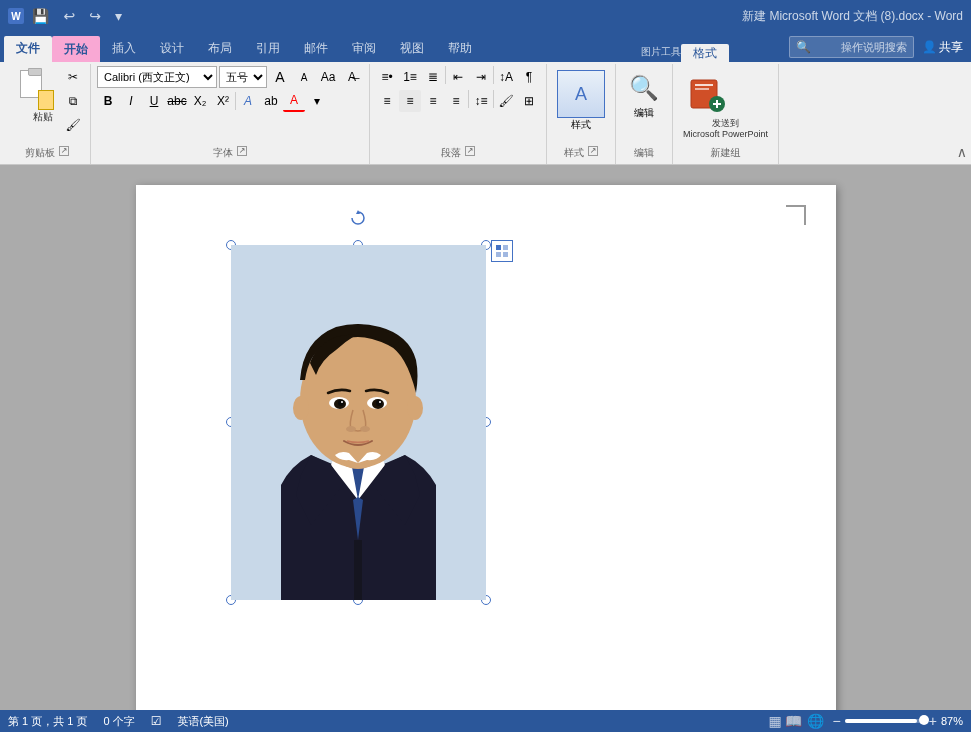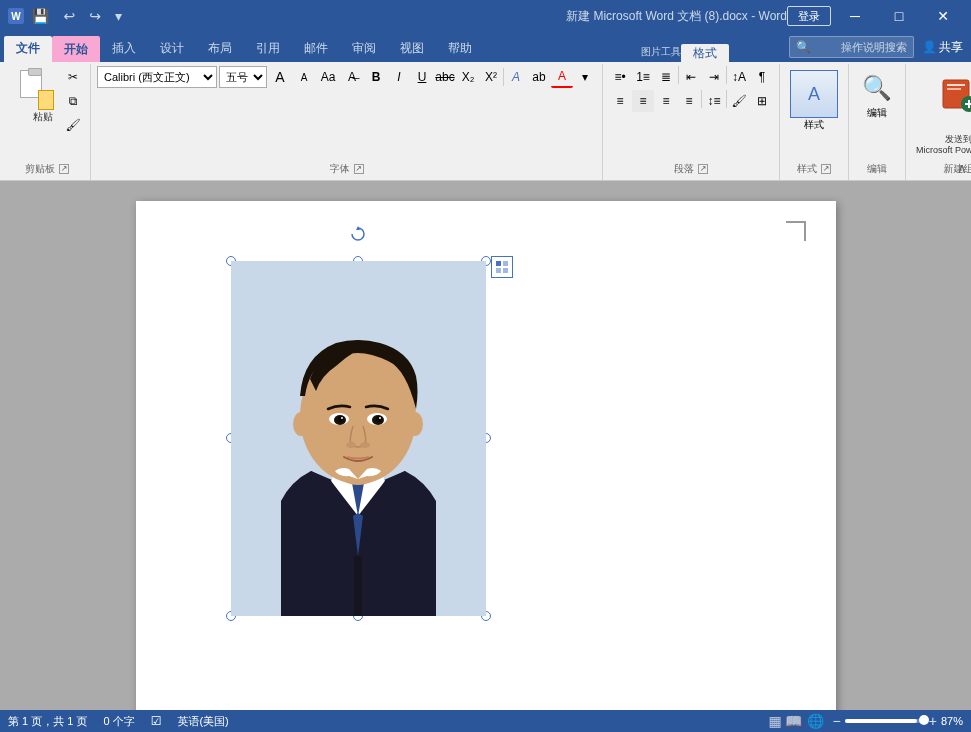--- a/index.html
+++ b/index.html
@@ -54,21 +54,21 @@
     .ribbon-group {
       display: flex;
       flex-direction: column;
       align-items: center;
       border-right: 1px solid #d0d0d0;
       padding: 2px 6px;
       min-width: fit-content;
     }
     .ribbon-group:last-child { border-right: none; }
     .ribbon-group-content { display: flex; align-items: flex-start; flex: 1; gap: 2px; }
-    .ribbon-group-label { font-size: 10px; color: #666; margin-top: auto; padding: 2px 0; display: flex; align-items: center; gap: 4px; }
+    .ribbon-group-label { font-size: 10px; color: #666; margin-top: auto; padding: 2px 0; display: flex; gap: 4px; }
     .ribbon-group-label-expander { width: 10px; height: 10px; border: 1px solid #999; display: flex; align-items: center; justify-content: center; font-size: 8px; cursor: pointer; }
 
     
     .paste-btn { display: flex; flex-direction: column; align-items: center; cursor: pointer; padding: 2px 6px; border-radius: 2px; }
 
     
     .small-btns { display: flex; flex-direction: column; gap: 2px; }
     .small-btn { width: 22px; height: 22px; background: none; border: none; cursor: pointer; display: flex; align-items: center; justify-content: center; font-size: 12px; border-radius: 2px; }
     .font-select { height: 22px; border: 1px solid #ababab; font-size: 11px; padding: 0 2px; background: white; cursor: pointer; }
     .font-name-select { width: 120px; }
@@ -208,26 +208,20 @@
   <div class="title-bar-left">
     <div class="title-icon">W</div>
     <div class="quick-access">
       <button class="quick-btn" title="保存">💾</button>
       <button class="quick-btn" title="撤销">↩</button>
       <button class="quick-btn" title="恢复">↪</button>
       <button class="quick-btn">▾</button>
     </div>
   </div>
   <div class="title-bar-center">新建 Microsoft Word 文档 (8).docx - Word</div>
-  <div class="title-bar-right">
-    <button class="login-btn">登录</button>
-    <button class="title-bar-btn">─</button>
-    <button class="title-bar-btn">□</button>
-    <button class="title-bar-btn close">✕</button>
-  </div>
 </div>
 
 <div style="background:#2b579a; display:flex; align-items:flex-end; padding-left:4px; height:30px; flex-shrink:0;">
   <div class="ribbon-tab active">文件</div>
   <div class="ribbon-tab active" style="background:#f9a8d4;color:#2b579a;font-weight:bold;border-radius:2px 2px 0 0;height:26px;display:flex;align-items:center;padding:4px 12px;">开始</div>
   <div class="ribbon-tab">插入</div>
   <div class="ribbon-tab">设计</div>
   <div class="ribbon-tab">布局</div>
   <div class="ribbon-tab">引用</div>
   <div class="ribbon-tab">邮件</div>
@@ -273,21 +267,21 @@
         <button class="small-btn" title="格式刷">🖌</button>
       </div>
     </div>
     <div class="ribbon-group-label">
       <span>剪贴板</span>
       <div class="ribbon-group-label-expander">↗</div>
     </div>
   </div>
 
   <div class="ribbon-group">
-    <div class="ribbon-group-content" style="gap:2px;">
+    <div class="ribbon-group-content" style="flex-direction:column;gap:2px;">
       <div style="display:flex;gap:2px;align-items:center;">
         <select class="font-select font-name-select">
           <option>Calibri (西文正文)</option>
         </select>
         <select class="font-select" style="width:48px;">
           <option>五号</option>
         </select>
         <button class="fmt-btn" style="font-size:14px;">A</button>
         <button class="fmt-btn" style="font-size:10px;">A</button>
         <button class="fmt-btn">Aa</button>
@@ -364,21 +358,21 @@
         <span style="font-size:10px;">编辑</span>
       </div>
     </div>
     <div class="ribbon-group-label">
       <span>编辑</span>
     </div>
   </div>
 
   <div class="ribbon-group">
     <div class="ribbon-group-content">
-      <div style="display:flex;flex-direction:column;align-items:center;cursor:pointer;padding:4px;gap:16px;">
+      <div style="display:flex;flex-direction:column;cursor:pointer;padding:4px;">
         <div style="width:48px;height:48px;background:none;display:flex;align-items:center;justify-content:center;font-size:32px;">
           <svg width="40" height="40" viewBox="0 0 40 40">
             <rect x="4" y="6" width="26" height="28" rx="2" fill="#d04f27" stroke="#b03a1a" stroke-width="1"></rect>
             <rect x="8" y="10" width="18" height="2" fill="white" opacity="0.8"></rect>
             <rect x="8" y="14" width="14" height="2" fill="white" opacity="0.6"></rect>
             <circle cx="30" cy="30" r="8" fill="#217346"></circle>
             <path d="M26 30 L34 30 M30 26 L30 34" stroke="white" stroke-width="2"></path>
           </svg>
         </div>
         <span style="font-size:9px;text-align:center;line-height:1.2;color:#333;">发送到<br>Microsoft PowerPoint</span>

